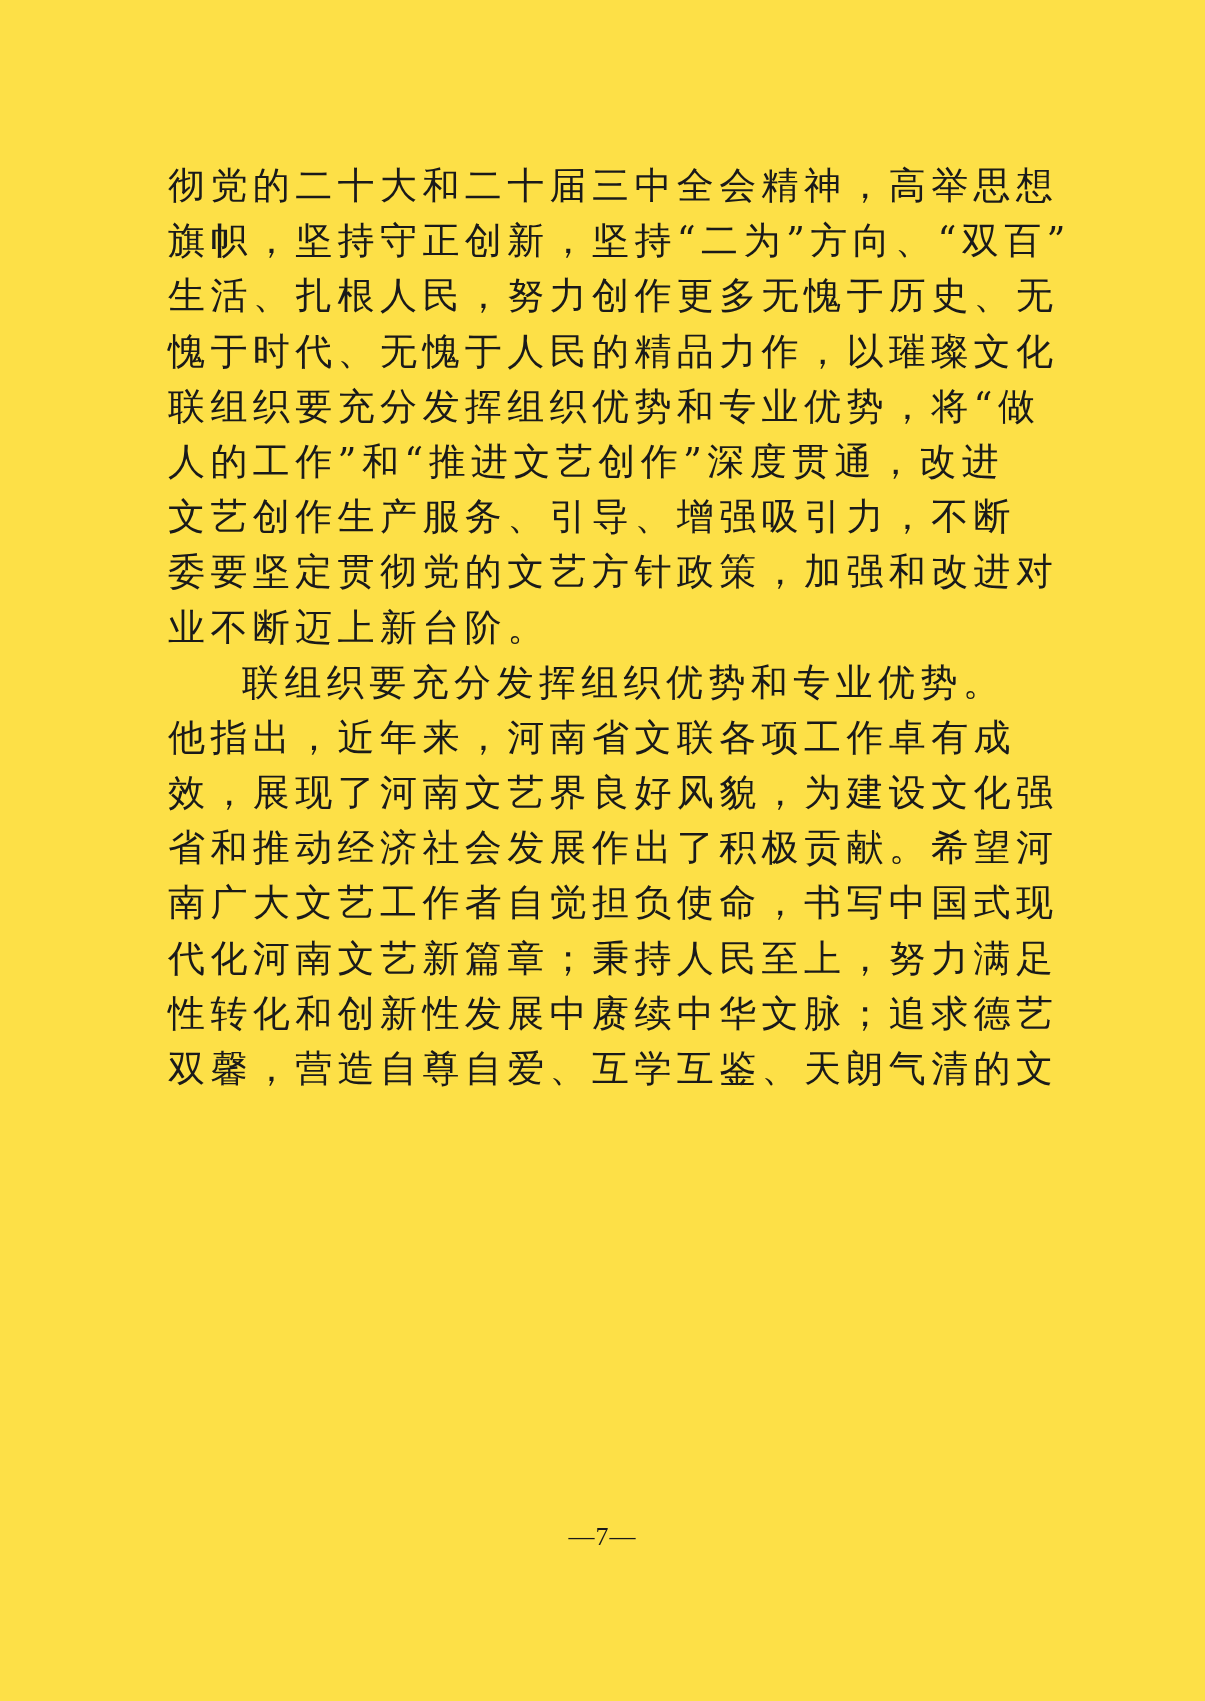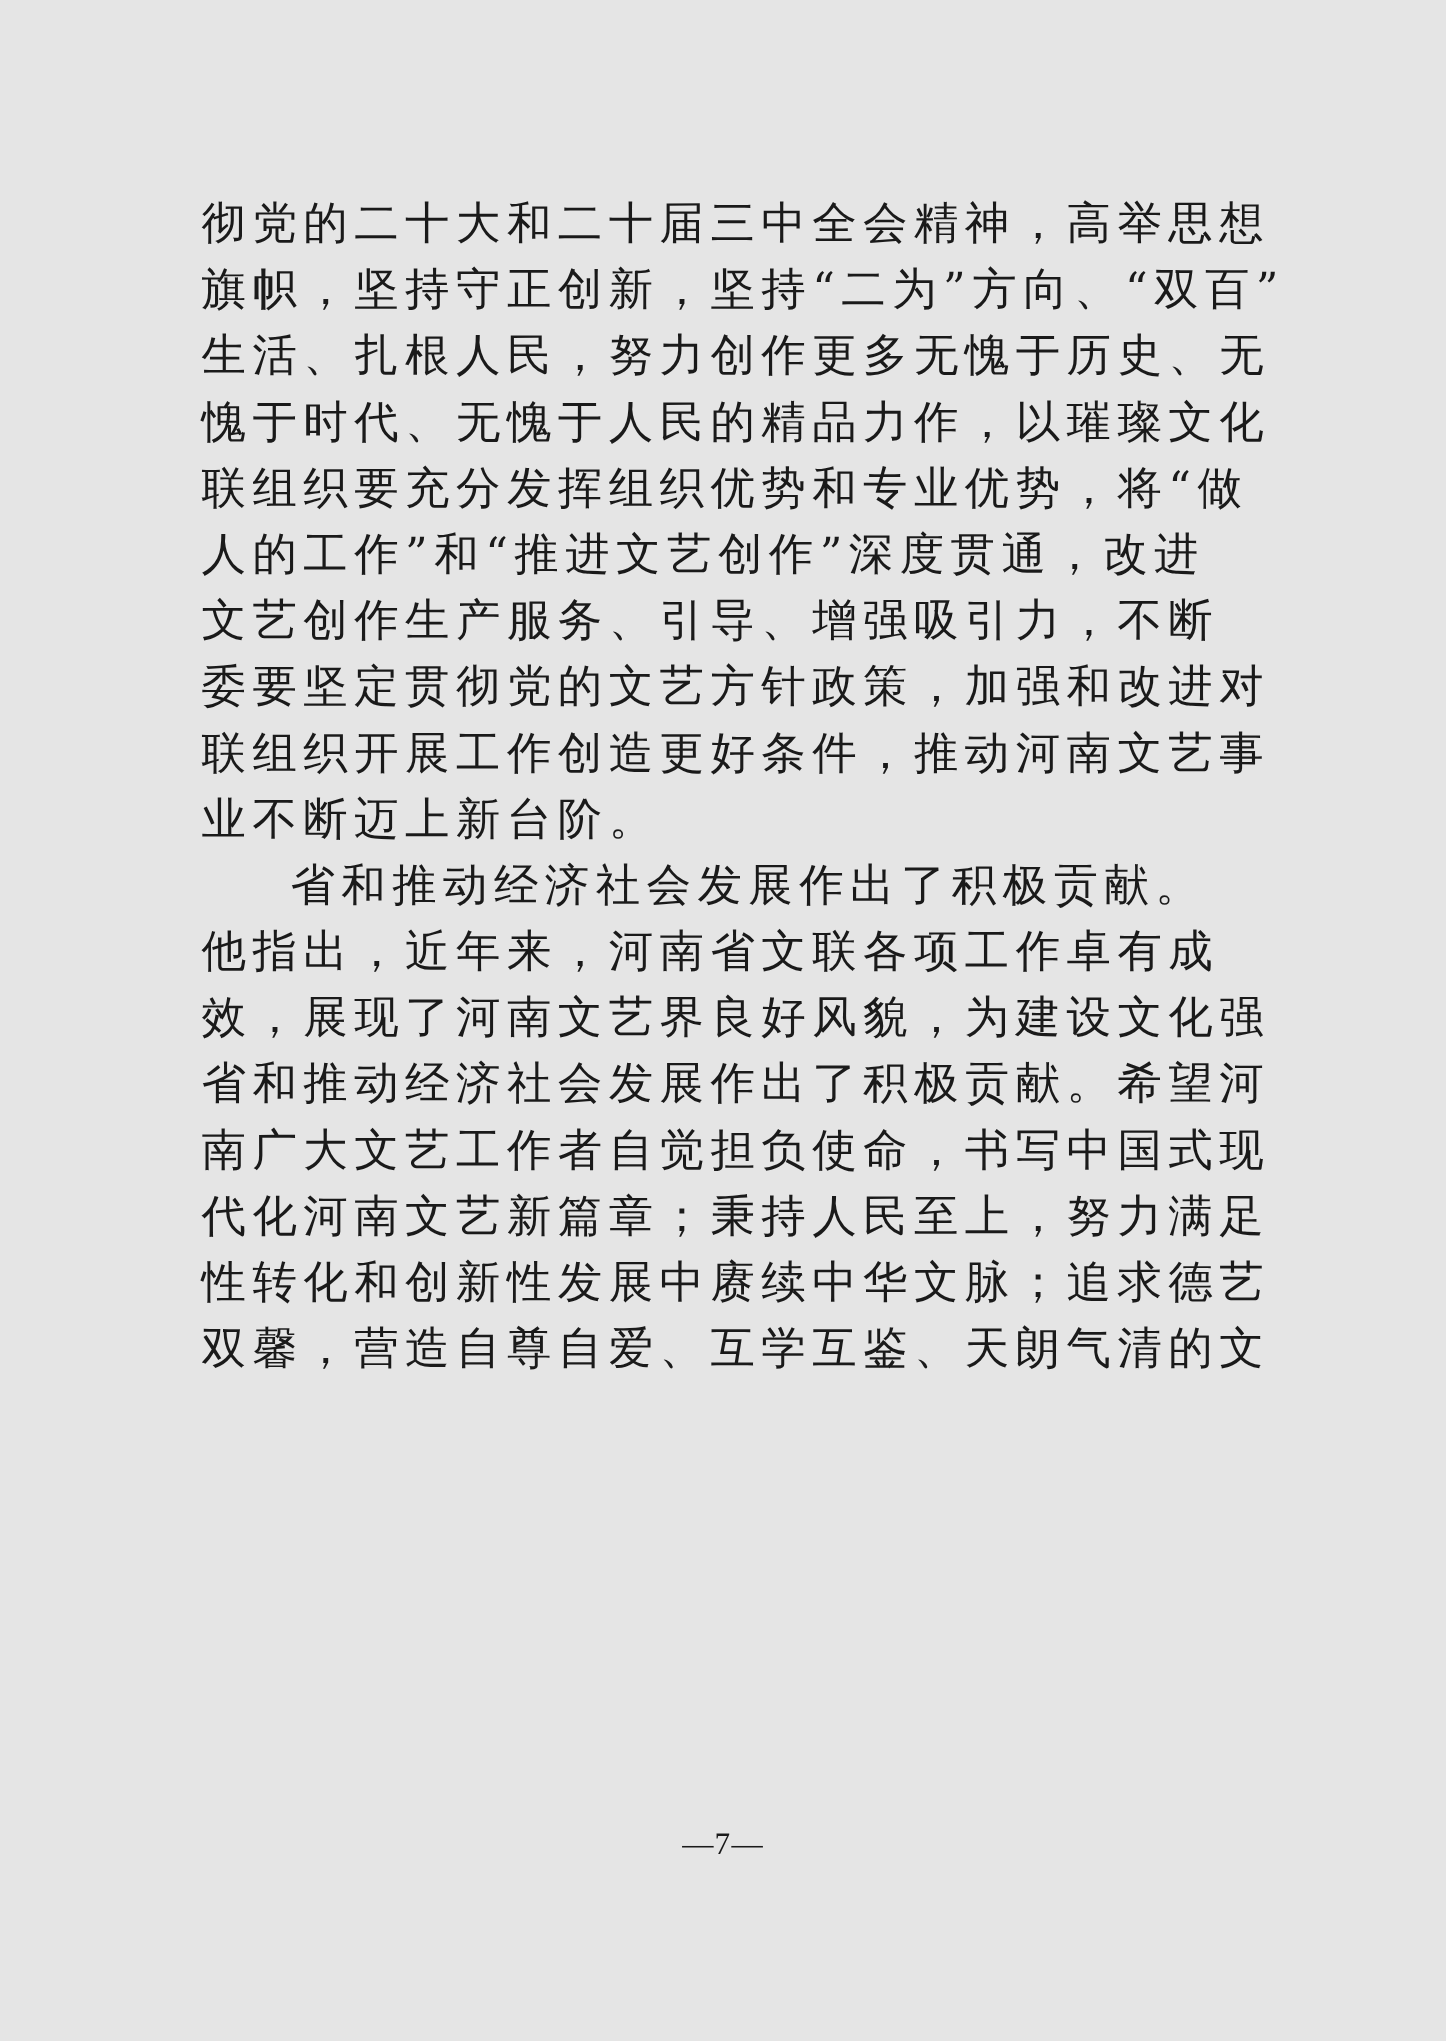--- a/index.html
+++ b/index.html
@@ -13,21 +13,21 @@
       position: relative;
       overflow: hidden;
       font-family: "DejaVu Serif", "Liberation Serif", serif;
       color: #1a1a1a;
     }
     .page {
       position: absolute;
       left: 0; top: 0;
       width: 1205px;
       height: 1701px;
-      background: #e5e5e5;
+      background: #fde047;
     }
     .body-text {
       position: absolute;
       left: 168px;
       top: 158px;
       width: 780px;
     }
     .line {
       height: 55.2px;
       line-height: 55.2px;
@@ -57,23 +57,22 @@
 <div class="page">
   <div class="body-text">
     <div class="line">彻党的二十大和二十届三中全会精神，高举思想</div>
     <div class="line">旗帜，坚持守正创新，坚持“二为”方向、“双百”</div>
     <div class="line">生活、扎根人民，努力创作更多无愧于历史、无</div>
     <div class="line">愧于时代、无愧于人民的精品力作，以璀璨文化</div>
     <div class="line">联组织要充分发挥组织优势和专业优势，将“做</div>
     <div class="line">人的工作”和“推进文艺创作”深度贯通，改进</div>
     <div class="line">文艺创作生产服务、引导、增强吸引力，不断</div>
     <div class="line">委要坚定贯彻党的文艺方针政策，加强和改进对</div>
-    <div class="line">联组织开展工作创造更好条件，推动河南文艺事</div>
     <div class="line">业不断迈上新台阶。</div>
-    <div class="line indent">省和推动经济社会发展作出了积极贡献。</div>
+    <div class="line indent">联组织要充分发挥组织优势和专业优势。</div>
     <div class="line">他指出，近年来，河南省文联各项工作卓有成</div>
     <div class="line">效，展现了河南文艺界良好风貌，为建设文化强</div>
     <div class="line">省和推动经济社会发展作出了积极贡献。希望河</div>
     <div class="line">南广大文艺工作者自觉担负使命，书写中国式现</div>
     <div class="line">代化河南文艺新篇章；秉持人民至上，努力满足</div>
     <div class="line">性转化和创新性发展中赓续中华文脉；追求德艺</div>
     <div class="line">双馨，营造自尊自爱、互学互鉴、天朗气清的文</div>
   </div>
   <div class="page-number">—7—</div>
 </div>

